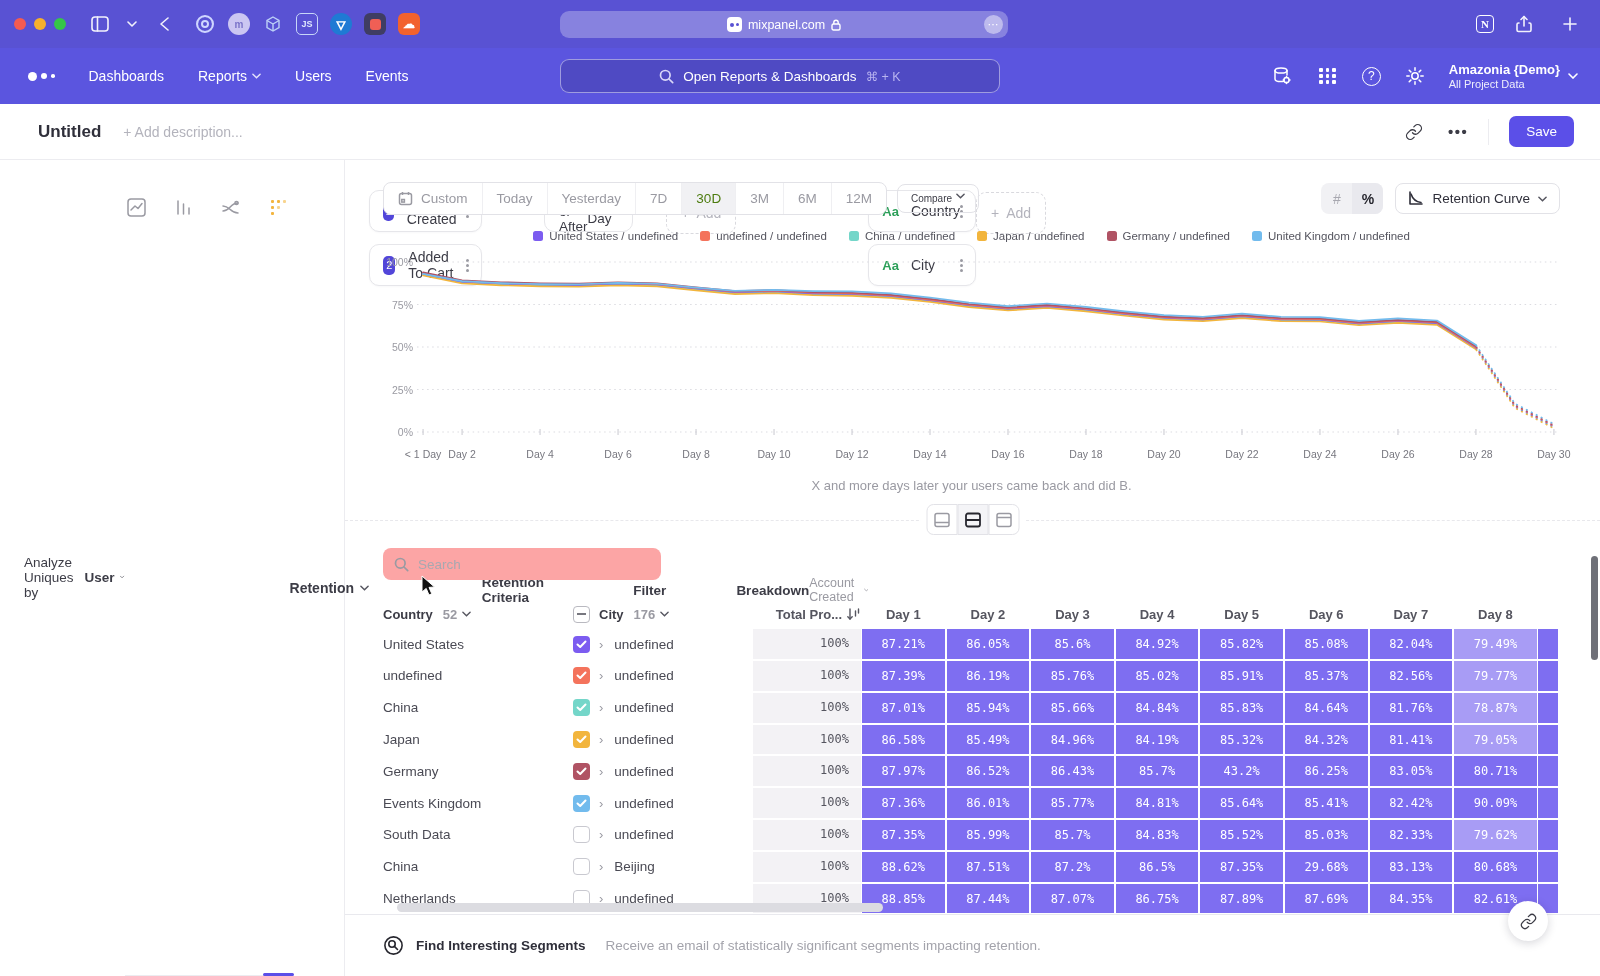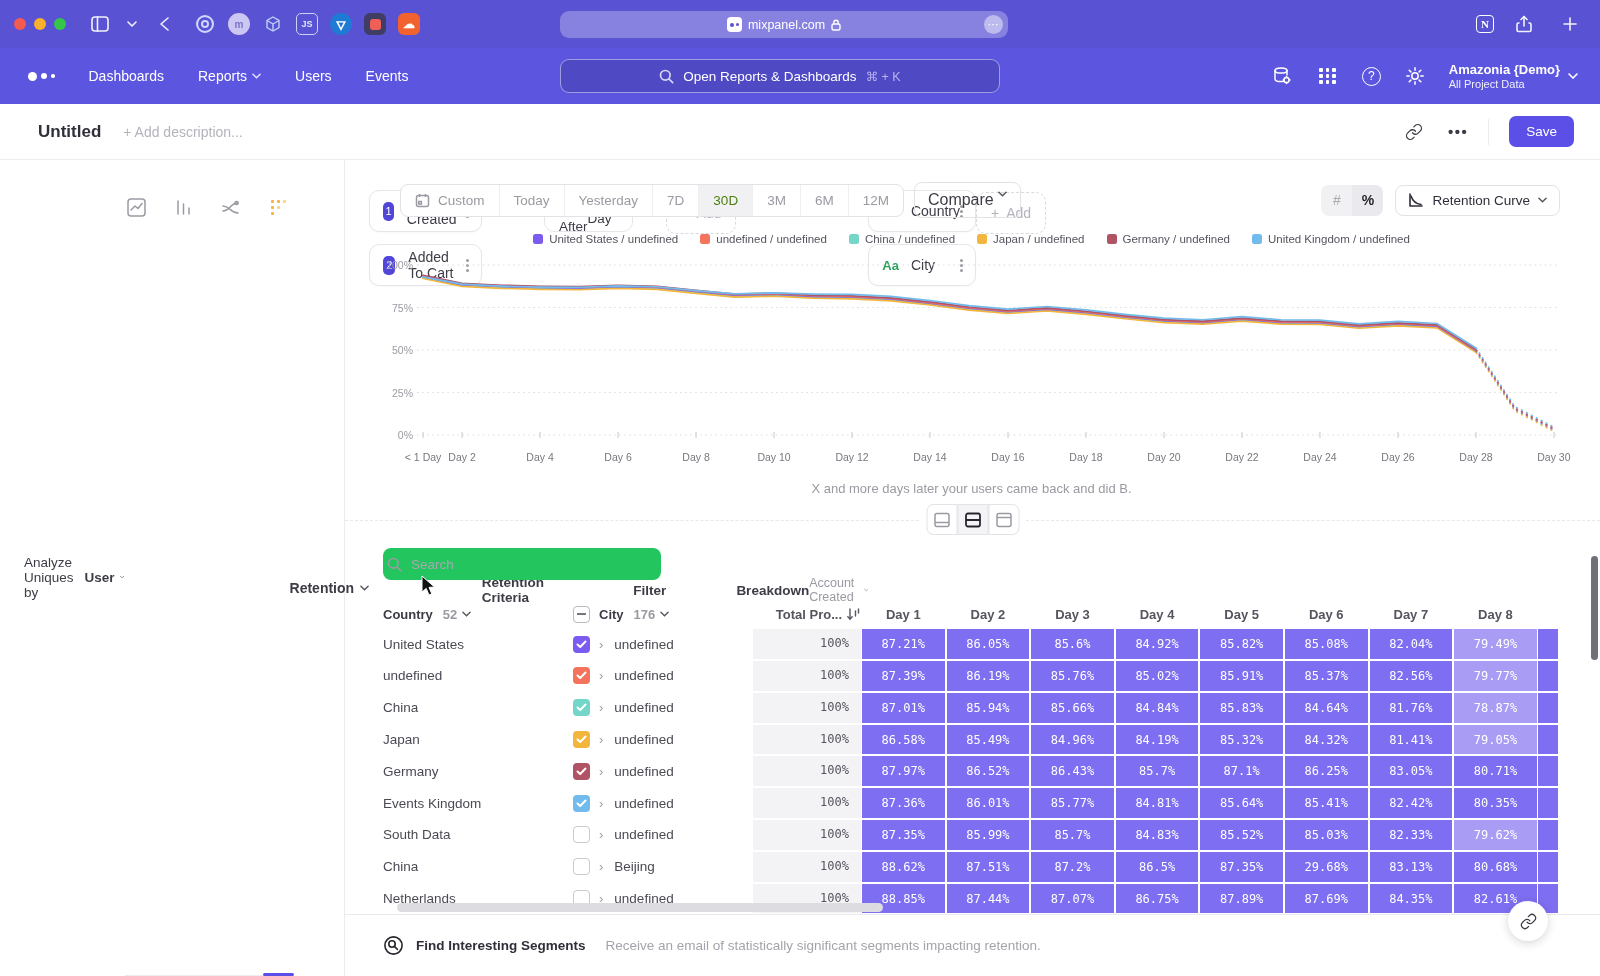--- a/index.html
+++ b/index.html
@@ -87,27 +87,27 @@
   .kebab { margin-left:auto; color:#9a9aa2; font-size:11px; line-height:4px; display:flex; flex-direction:column; gap:2px; align-items:center; cursor:pointer; }
   .kebab i { width:3px; height:3px; background:#9a9aa2; border-radius:50%; display:block; }
   .plain-card { border:1px solid #e6e6ea; border-radius:10px; height:42px; display:flex; align-items:center; padding:0 14px; margin-top:12px; font-size:13.5px; color:#3c3c46; cursor:pointer; }
   .dashed-card { border:1px dashed #d9d9de; border-radius:10px; height:42px; display:flex; align-items:center; padding:0 14px; margin-top:14px; font-size:14px; color:#b3b3bc; gap:7px; cursor:pointer; }
   .aa { color:#2da05a; font-size:13px; font-weight:bold; margin-right:12px; }
   .sb-footer { margin-top:auto; border-top:1px dashed #e4e4e8; height:56px; display:flex; align-items:center; font-size:13px; color:#9a9aa2; }
   .sb-footer svg { stroke:#3c3c46; fill:none; stroke-width:1.7; stroke-linecap:round; margin-left:auto; cursor:pointer; }
 
   
   .chart-section { padding:22px 40px 0 38px; height:357px; position:relative; }
-  .toolbar { display:flex; align-items:center;margin-left:17px; }
+  .toolbar { display:flex; align-items:center; }
   .range-group { display:flex; border:1px solid #e2e2e7; border-radius:8px; overflow:hidden; background:#fff; }
   .range-item { padding:8px 14px; font-size:13.5px; color:#9a9aa2; border-right:1px solid #efeff2; display:flex; align-items:center; gap:8px; cursor:pointer; white-space:nowrap; }
   .range-item:last-child { border-right:none; }
   .range-item.active { background:#f1f1f4; color:#4d7c0f; }
   .range-item svg { stroke:#9a9aa2; fill:none; stroke-width:1.5; }
-  .compare-btn { margin-left:10px; border:1px solid #e2e2e7; border-radius:8px; padding:8px 13px; font-size:16px; color:#3c3c46; display:flex; align-items:flex-start; gap:4px; cursor:pointer; }
+  .compare-btn { margin-left:10px; border:1px solid #e2e2e7; border-radius:8px; padding:8px 13px; font-size:10px; color:#3c3c46; display:flex; align-items:flex-start; gap:4px; cursor:pointer; }
   .compare-btn svg, .rc-btn svg.chev { stroke:#55555f; fill:none; stroke-width:1.6; stroke-linecap:round; }
   .toolbar-right { margin-left:auto; display:flex; align-items:center; gap:12px; }
   .hashpct { display:flex; background:#f1f1f4; border-radius:8px; overflow:hidden; }
   .hashpct span { width:31px; height:31px; display:flex; align-items:center; justify-content:center; font-size:14px; cursor:pointer; }
   .hp-hash { color:#a8a8b0; }
   .hp-pct { color:#26262e; background:#e9e9ee; font-weight:bold; }
   .rc-btn { border:1px solid #e2e2e7; border-radius:8px; padding:7px 12px; font-size:13.5px; color:#2f2f3a; display:flex; align-items:center; gap:8px; cursor:pointer; }
   .rc-btn svg.curve { stroke:#2f2f3a; fill:none; stroke-width:1.6; stroke-linecap:round; stroke-linejoin:round; }
 
   
@@ -123,21 +123,21 @@
   .chart-caption { text-align:center; color:#9a9aa2; font-size:13px; margin-top:14px; }
 
   
   .table-section { flex:1; position:relative; padding:0 0 0 38px; }
   .ts-divider { position:absolute; left:0; right:0; top:16px; border-top:1px dashed #e8e8ec; }
   .view-toggles { position:absolute; left:50%; transform:translateX(-50%); top:0; display:flex; background:#fff; padding:0 6px; }
   .vt { width:31px; height:31px; border:1px solid #e2e2e7; display:flex; align-items:center; justify-content:center; background:#fff; cursor:pointer; }
   .vt:first-child { border-radius:7px 0 0 7px; } .vt:last-child { border-radius:0 7px 7px 0; }
   .vt svg { stroke:#9a9aa2; fill:none; stroke-width:1.5; }
   .vt.active { background:#f4f4f7; } .vt.active svg { stroke:#26262e; stroke-width:1.8; }
-  .search-box { margin-top:44px; width:278px; height:32px; background:#22c55e; border-radius:8px; display:flex; align-items:center; padding:0 4px; gap:9px; }
+  .search-box { margin-top:44px; width:278px; height:32px; background:#fca5a5; border-radius:8px; display:flex; align-items:center; padding:0 11px; gap:9px; }
   .search-box svg { stroke:#9a9aa2; fill:none; stroke-width:1.7; stroke-linecap:round; }
   .search-box input { border:none; outline:none; background:transparent; font-size:13.5px; color:#3c3c46; width:210px; font-family:"Liberation Sans",sans-serif; }
   .search-box input::placeholder { color:#a8a8b0; }
 
   .grid-row { display:flex; align-items:center; }
   .col-country { width:190px; flex:none; }
   .col-city { width:180px; flex:none; display:flex; align-items:center; gap:9px; }
   .col-total { width:108px; flex:none; text-align:right; }
   .col-day { width:84.6px; flex:none; text-align:center; }
   .col-sliver { width:20px; flex:none; }
@@ -870,21 +870,21 @@
               <div class="col-day">
                 <div class="day-cell">86.52%</div>
               </div>
               <div class="col-day">
                 <div class="day-cell">86.43%</div>
               </div>
               <div class="col-day">
                 <div class="day-cell">85.7%</div>
               </div>
               <div class="col-day">
-                <div class="day-cell">87.1%</div>
+                <div class="day-cell">43.2%</div>
               </div>
               <div class="col-day">
                 <div class="day-cell">86.25%</div>
               </div>
               <div class="col-day">
                 <div class="day-cell">83.05%</div>
               </div>
               <div class="col-day">
                 <div class="day-cell">80.71%</div>
               </div>
@@ -919,21 +919,21 @@
               <div class="col-day">
                 <div class="day-cell">85.64%</div>
               </div>
               <div class="col-day">
                 <div class="day-cell">85.41%</div>
               </div>
               <div class="col-day">
                 <div class="day-cell">82.42%</div>
               </div>
               <div class="col-day">
-                <div class="day-cell">80.35%</div>
+                <div class="day-cell">90.09%</div>
               </div>
               <div class="col-sliver">
                 <div class="sliver-cell"></div>
               </div>
             </div>
             <div class="grid-row trow">
               <div class="col-country">South Data</div>
               <div class="col-city">
                 <span class="cb empty"></span>
                 <span class="chev-r">›</span>

